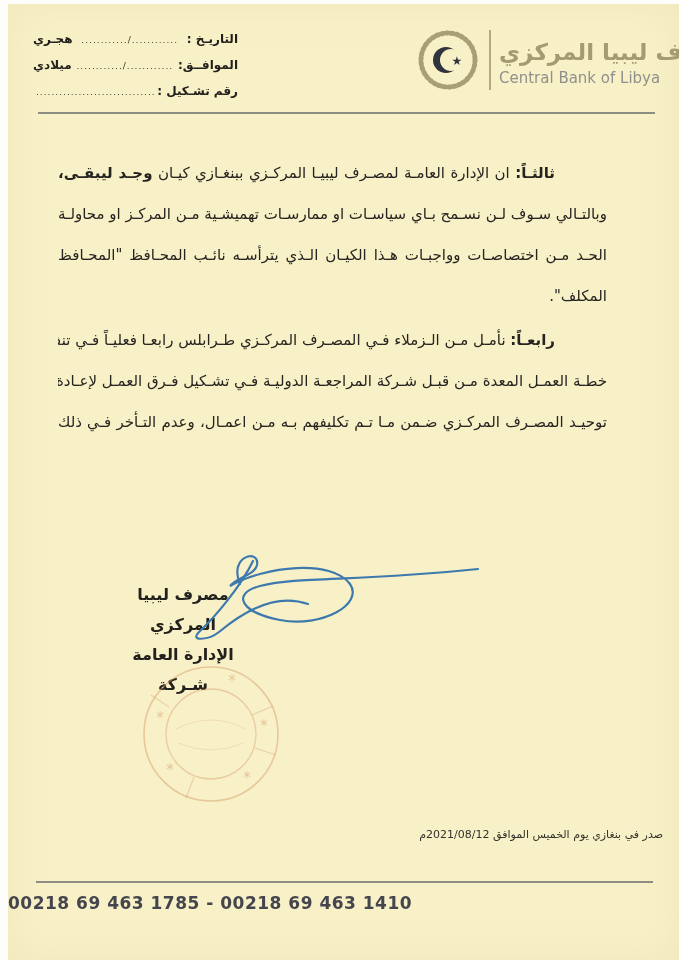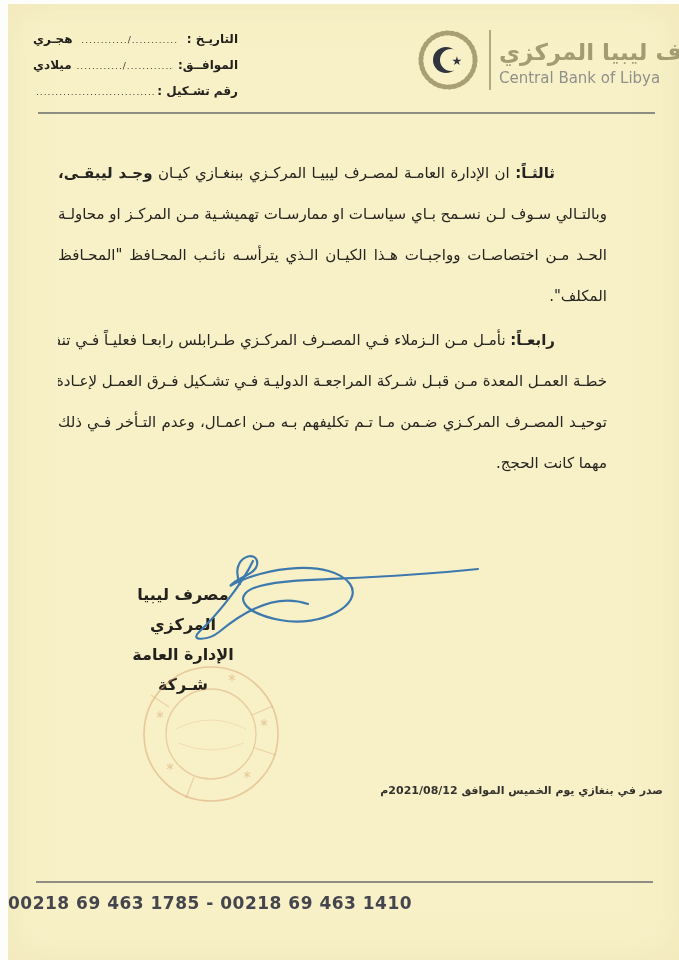--- a/index.html
+++ b/index.html
@@ -57,22 +57,22 @@
   
   .sig-block{
     position:absolute;left:100px;top:576px;width:150px;
     direction:rtl;text-align:center;font-weight:bold;font-size:16px;
     line-height:30px;color:#23211d;
   }
   .signature-svg{position:absolute;left:172px;top:540px;pointer-events:none;}
   .stamp-svg{position:absolute;left:128px;top:655px;pointer-events:none;}
 
   .issued{
-    position:absolute;right:16px;top:780px;direction:rtl;
-    font-size:11px;font-weight:bold;color:#33312c;letter-spacing:.2px;
+    position:absolute;right:16px;top:824px;direction:rtl;
+    font-size:11px;font-weight:normal;color:#33312c;letter-spacing:.2px;
   }
 
   
   .footer{position:absolute;left:0;right:0;top:886px;text-align:left;color:#45454e;}
   .footer .phones{font-size:17px;font-weight:bold;line-height:26px;letter-spacing:.5px;}
   .footer .email{font-size:16px;font-weight:bold;line-height:25px;margin-top:48px;}
 </style>
 </head>
 <body>
 
@@ -121,21 +121,20 @@
         <div class="line">وبالتـالي سـوف لـن نسـمح بـاي سياسـات او ممارسـات تهميشـية مـن المركـز او محاولـة</div>
         <div class="line">الحـد مـن اختصاصـات وواجبـات هـذا الكيـان الـذي يترأسـه نائـب المحـافظ "المحـافظ</div>
         <div class="line last">المكلف".</div>
       </div>
       <div class="para">
         <div class="line first">
           <span class="bold">رابعـاً:</span><span> نأمـل مـن الـزملاء فـي المصـرف المركـزي طـرابلس رابعـا فعليـاً فـي تنفيـذ</span><span class="bold"></span>
         </div>
         <div class="line">خطـة العمـل المعدة مـن قبـل شـركة المراجعـة الدوليـة فـي تشـكيل فـرق العمـل لإعـادة</div>
         <div class="line">توحيـد المصـرف المركـزي ضـمن مـا تـم تكليفهم بـه مـن اعمـال، وعدم التـأخر فـي ذلك</div>
-        <div class="line last">مهما كانت الحجج.</div>
       </div>
     </div>
 
     <div class="sig-block">
       <div>مصرف ليبيا المركزي</div>
       <div>الإدارة العامة</div>
       <div>شـركة</div>
     </div>
 
     <svg class="signature-svg" width="310" height="105" viewBox="0 0 310 105">

